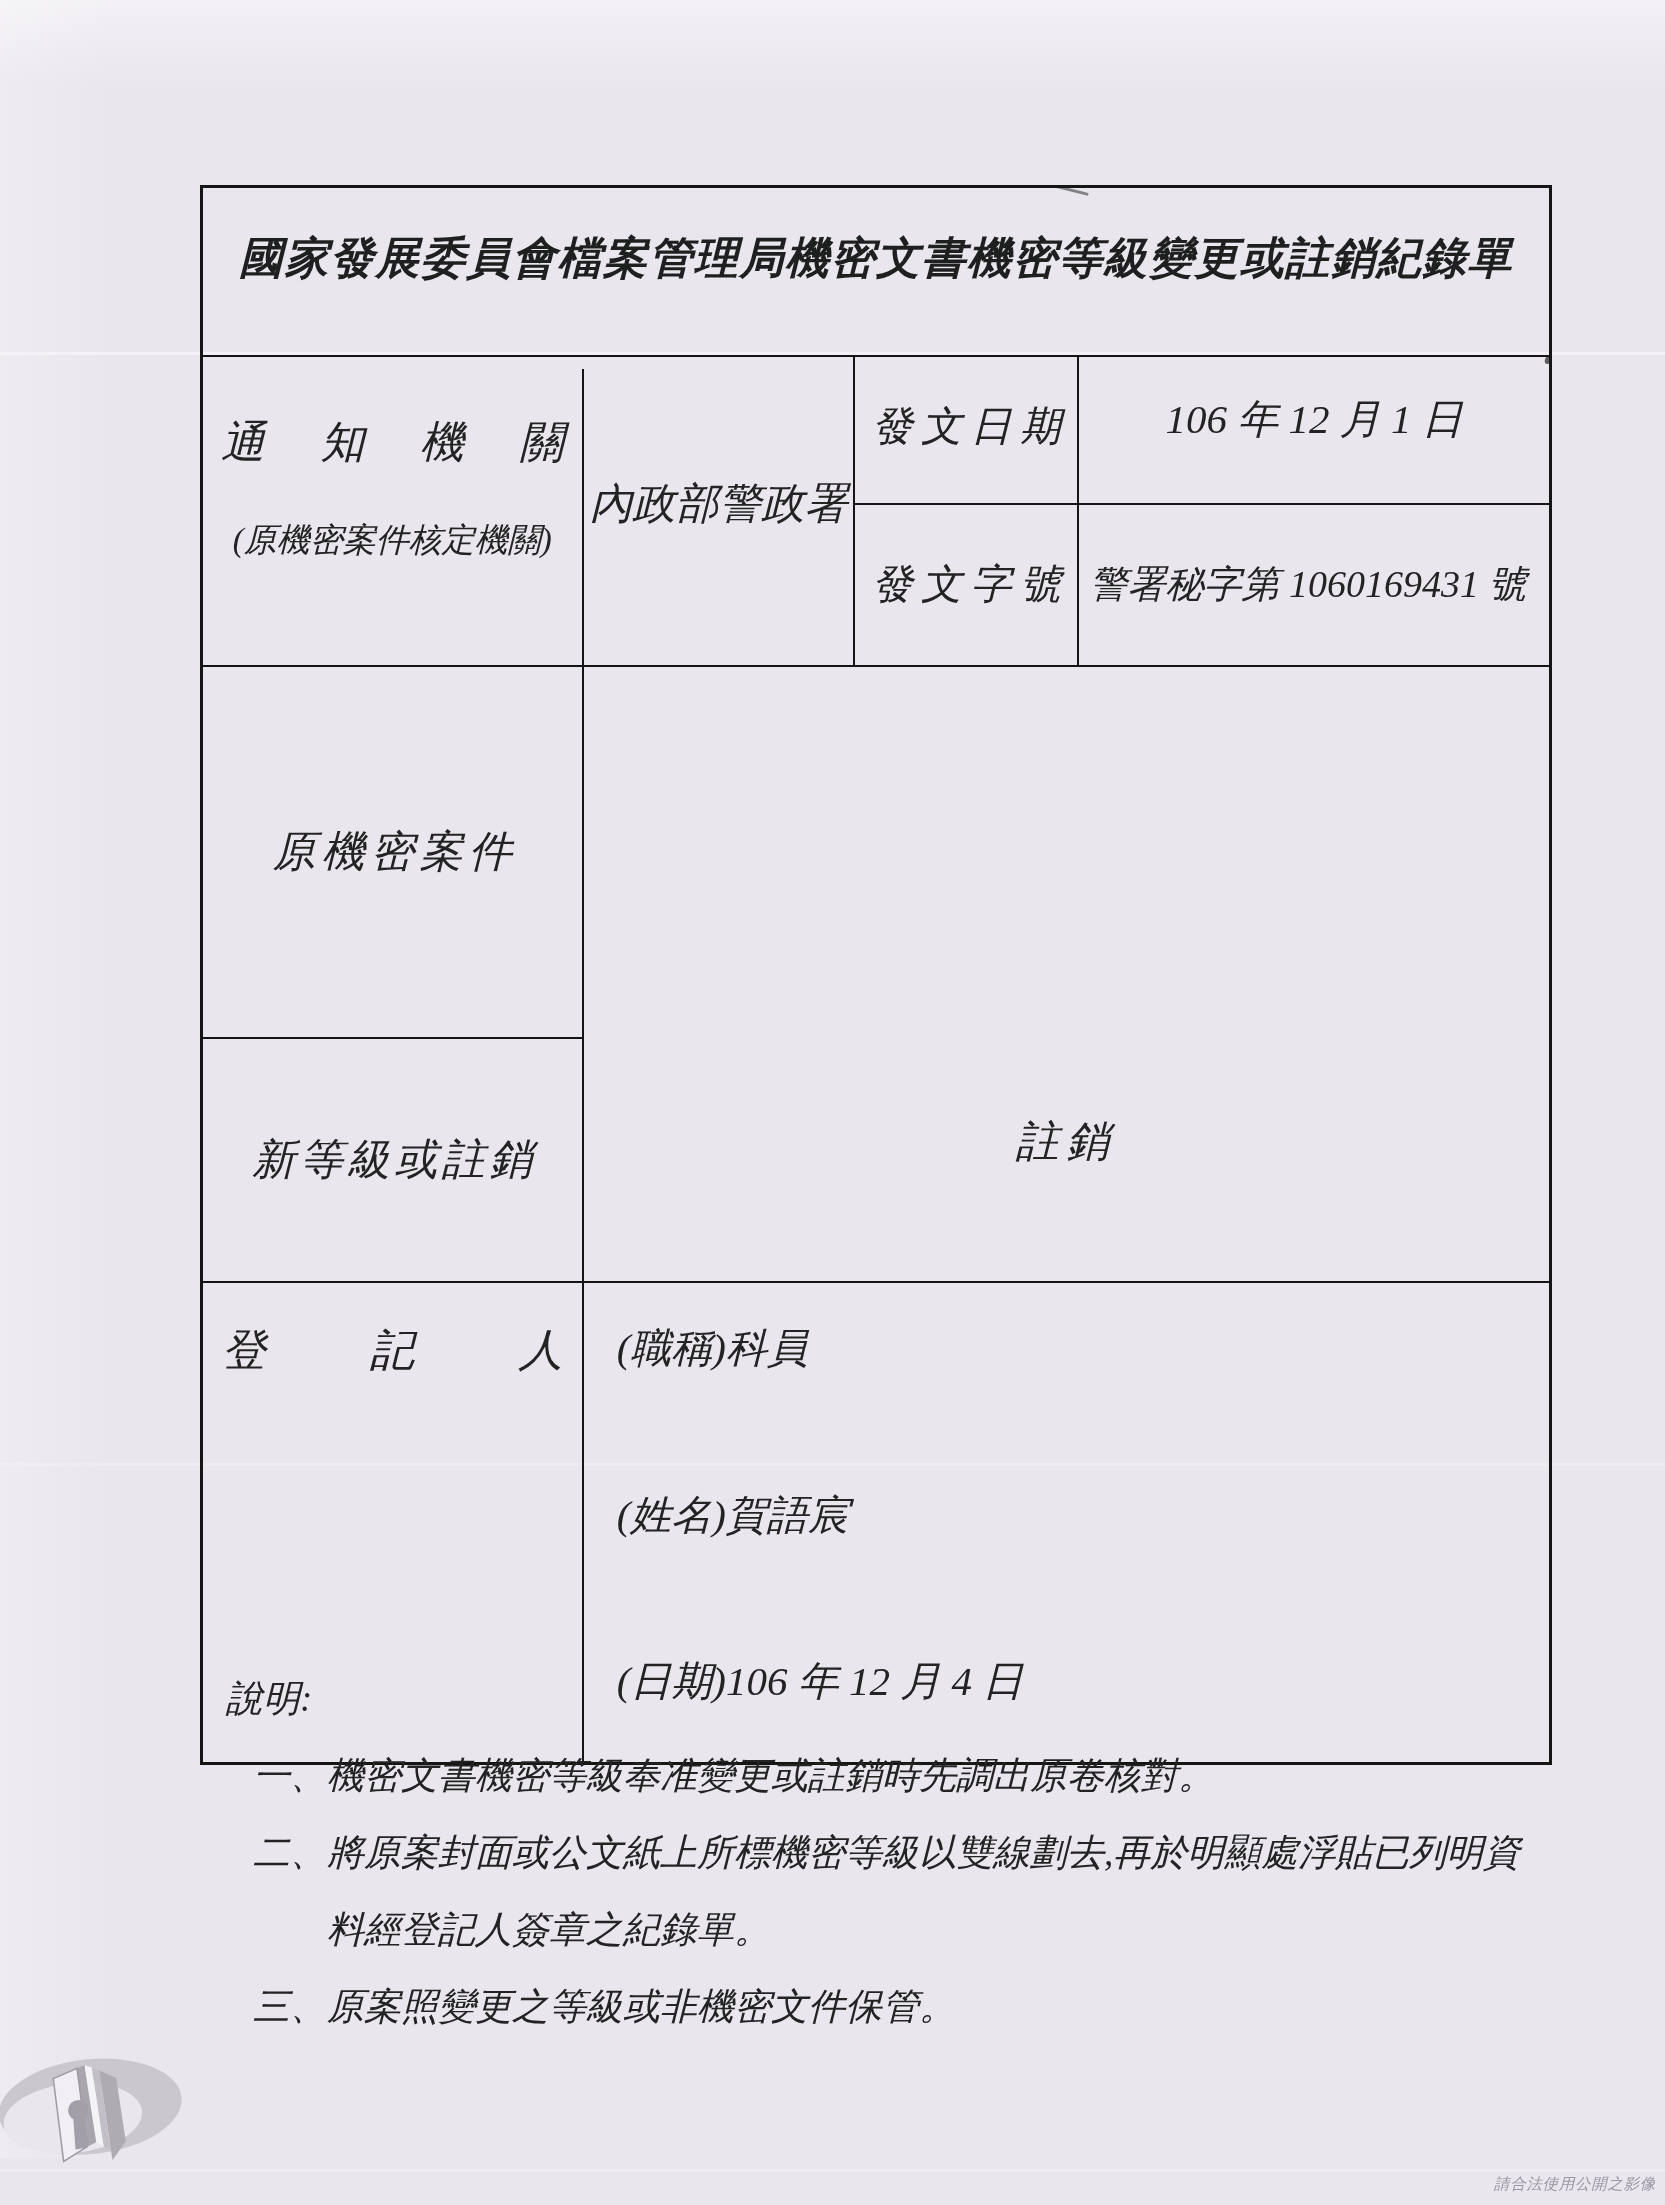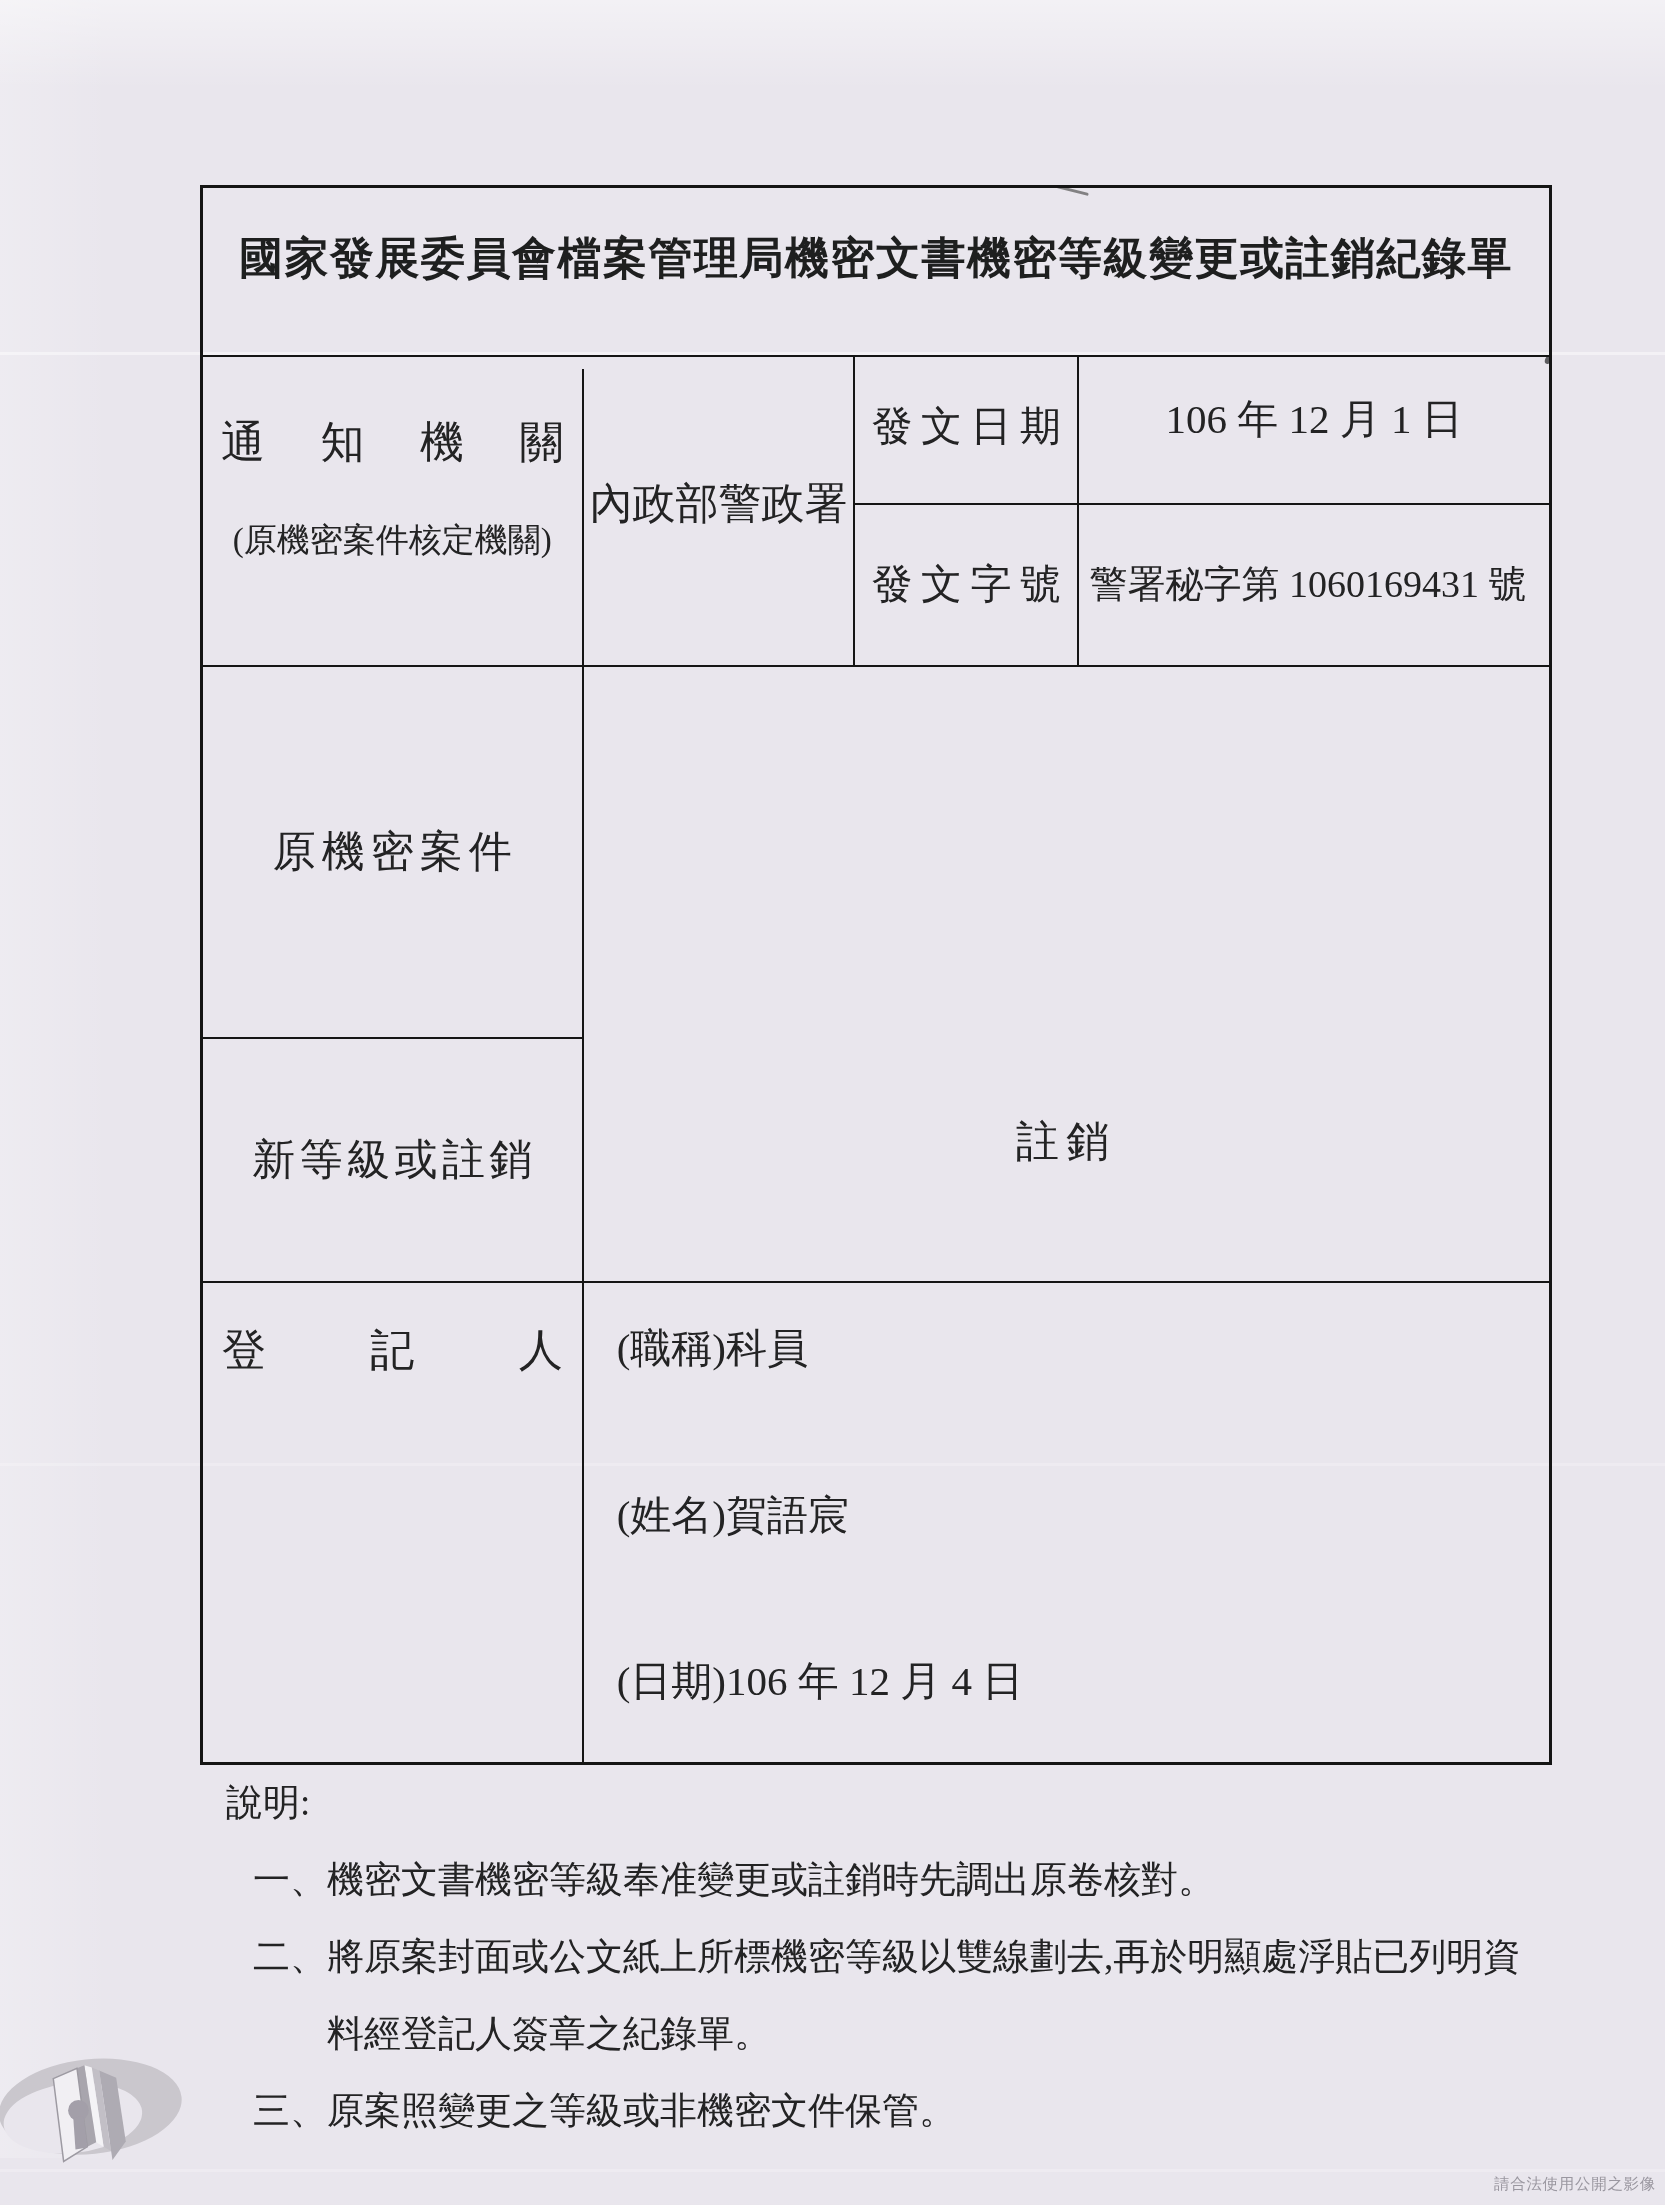--- a/index.html
+++ b/index.html
@@ -9,20 +9,21 @@
     font-family:"Liberation Serif","DejaVu Serif",serif;
     color:#232324;
     overflow:hidden;
   }
   .page{
     position:relative;width:1665px;height:2158px;
     background:
       linear-gradient(180deg, rgba(255,255,255,.45) 0px, rgba(255,255,255,0) 89px),
       linear-gradient(90deg, rgba(255,255,255,.22) 0px, rgba(255,255,255,0) 111px),
       #e9e6ed;
+    font-style: italic;
   }
   
   .streak{position:absolute;left:0;width:1665px;height:3px;background:rgba(255,255,255,.45);pointer-events:none;}
   .scratch{position:absolute;left:1056px;top:189px;width:33px;height:3px;background:#4c4c4a;opacity:.65;transform:rotate(14deg);border-radius:1.5px;}
   .speck{position:absolute;left:1545px;top:356px;width:6px;height:8.1px;background:#39393b;opacity:.8;transform:rotate(18deg);border-radius:45%;}
 
   
   .form-table{
     position:absolute;left:200px;top:185px;width:1352px;height:1580px;
     display:grid;box-sizing:border-box;
@@ -50,21 +51,21 @@
   .c-reg-label{grid-area:6/1/7/2;align-items:flex-start;padding:38px 19px 0 19px;}
   .c-reg-value{grid-area:6/2/7/5;flex-direction:column;align-items:flex-start;justify-content:space-between;
                padding:38px 22px 53px 33px;font-size:41px;}
 
   .jl{display:block;width:100%;font-size:44px;text-align:justify;text-align-last:justify;text-justify:inter-character;white-space:normal;}
   .jl.small{font-size:41px;}
   .sublabel{display:block;width:100%;font-size:33px;white-space:nowrap;text-align:center;}
   .reg-line{white-space:nowrap;}
 
   
-  .notes{position:absolute;left:226px;top:1764px;width:1300px;font-size:37px;line-height:77px;color:#232324;}
+  .notes{position:absolute;left:226px;top:1660px;width:1300px;font-size:37px;line-height:77px;color:#232324;}
   .note-heading{white-space:nowrap;}
   .note-item{margin-left:27px;padding-left:74px;text-indent:-74px;}
 
   
   .footer-note{position:absolute;right:9px;top:2174px;font-size:15.5px;color:#9a97a0;letter-spacing:0.7px;white-space:nowrap;}
 
   
   .watermark{position:absolute;left:0px;top:2034px;width:222px;height:172px;}
 </style>
 </head>

